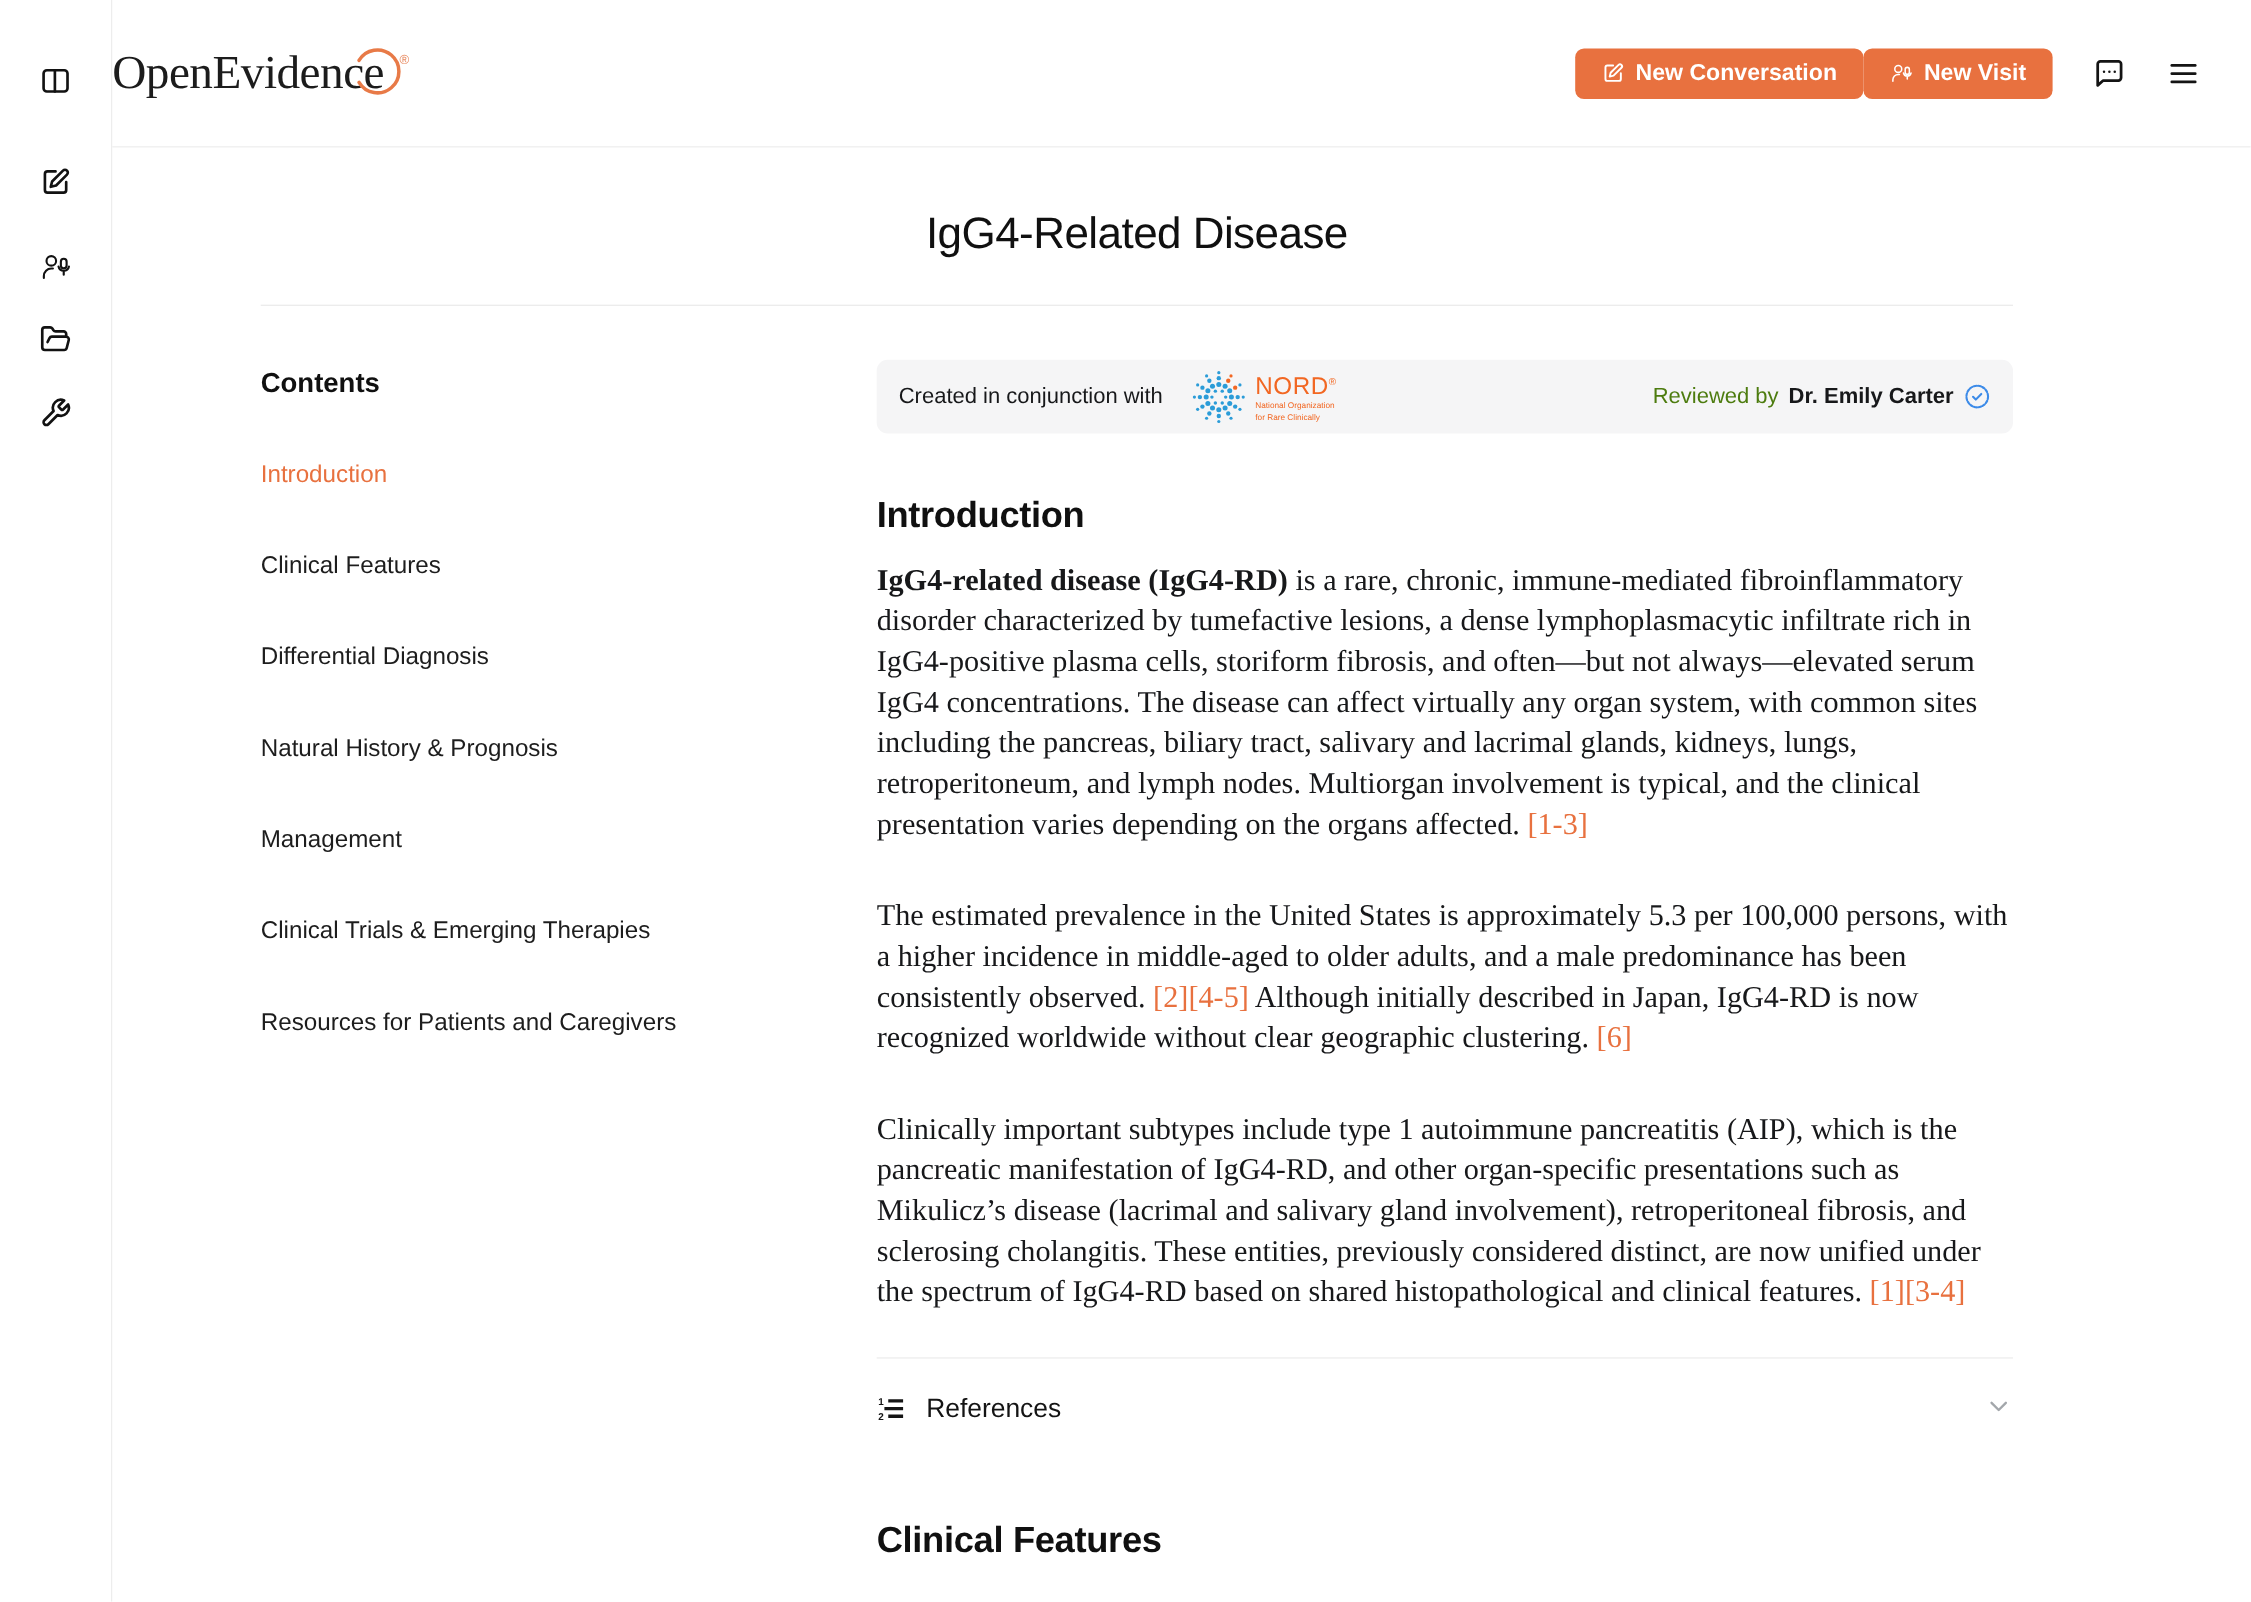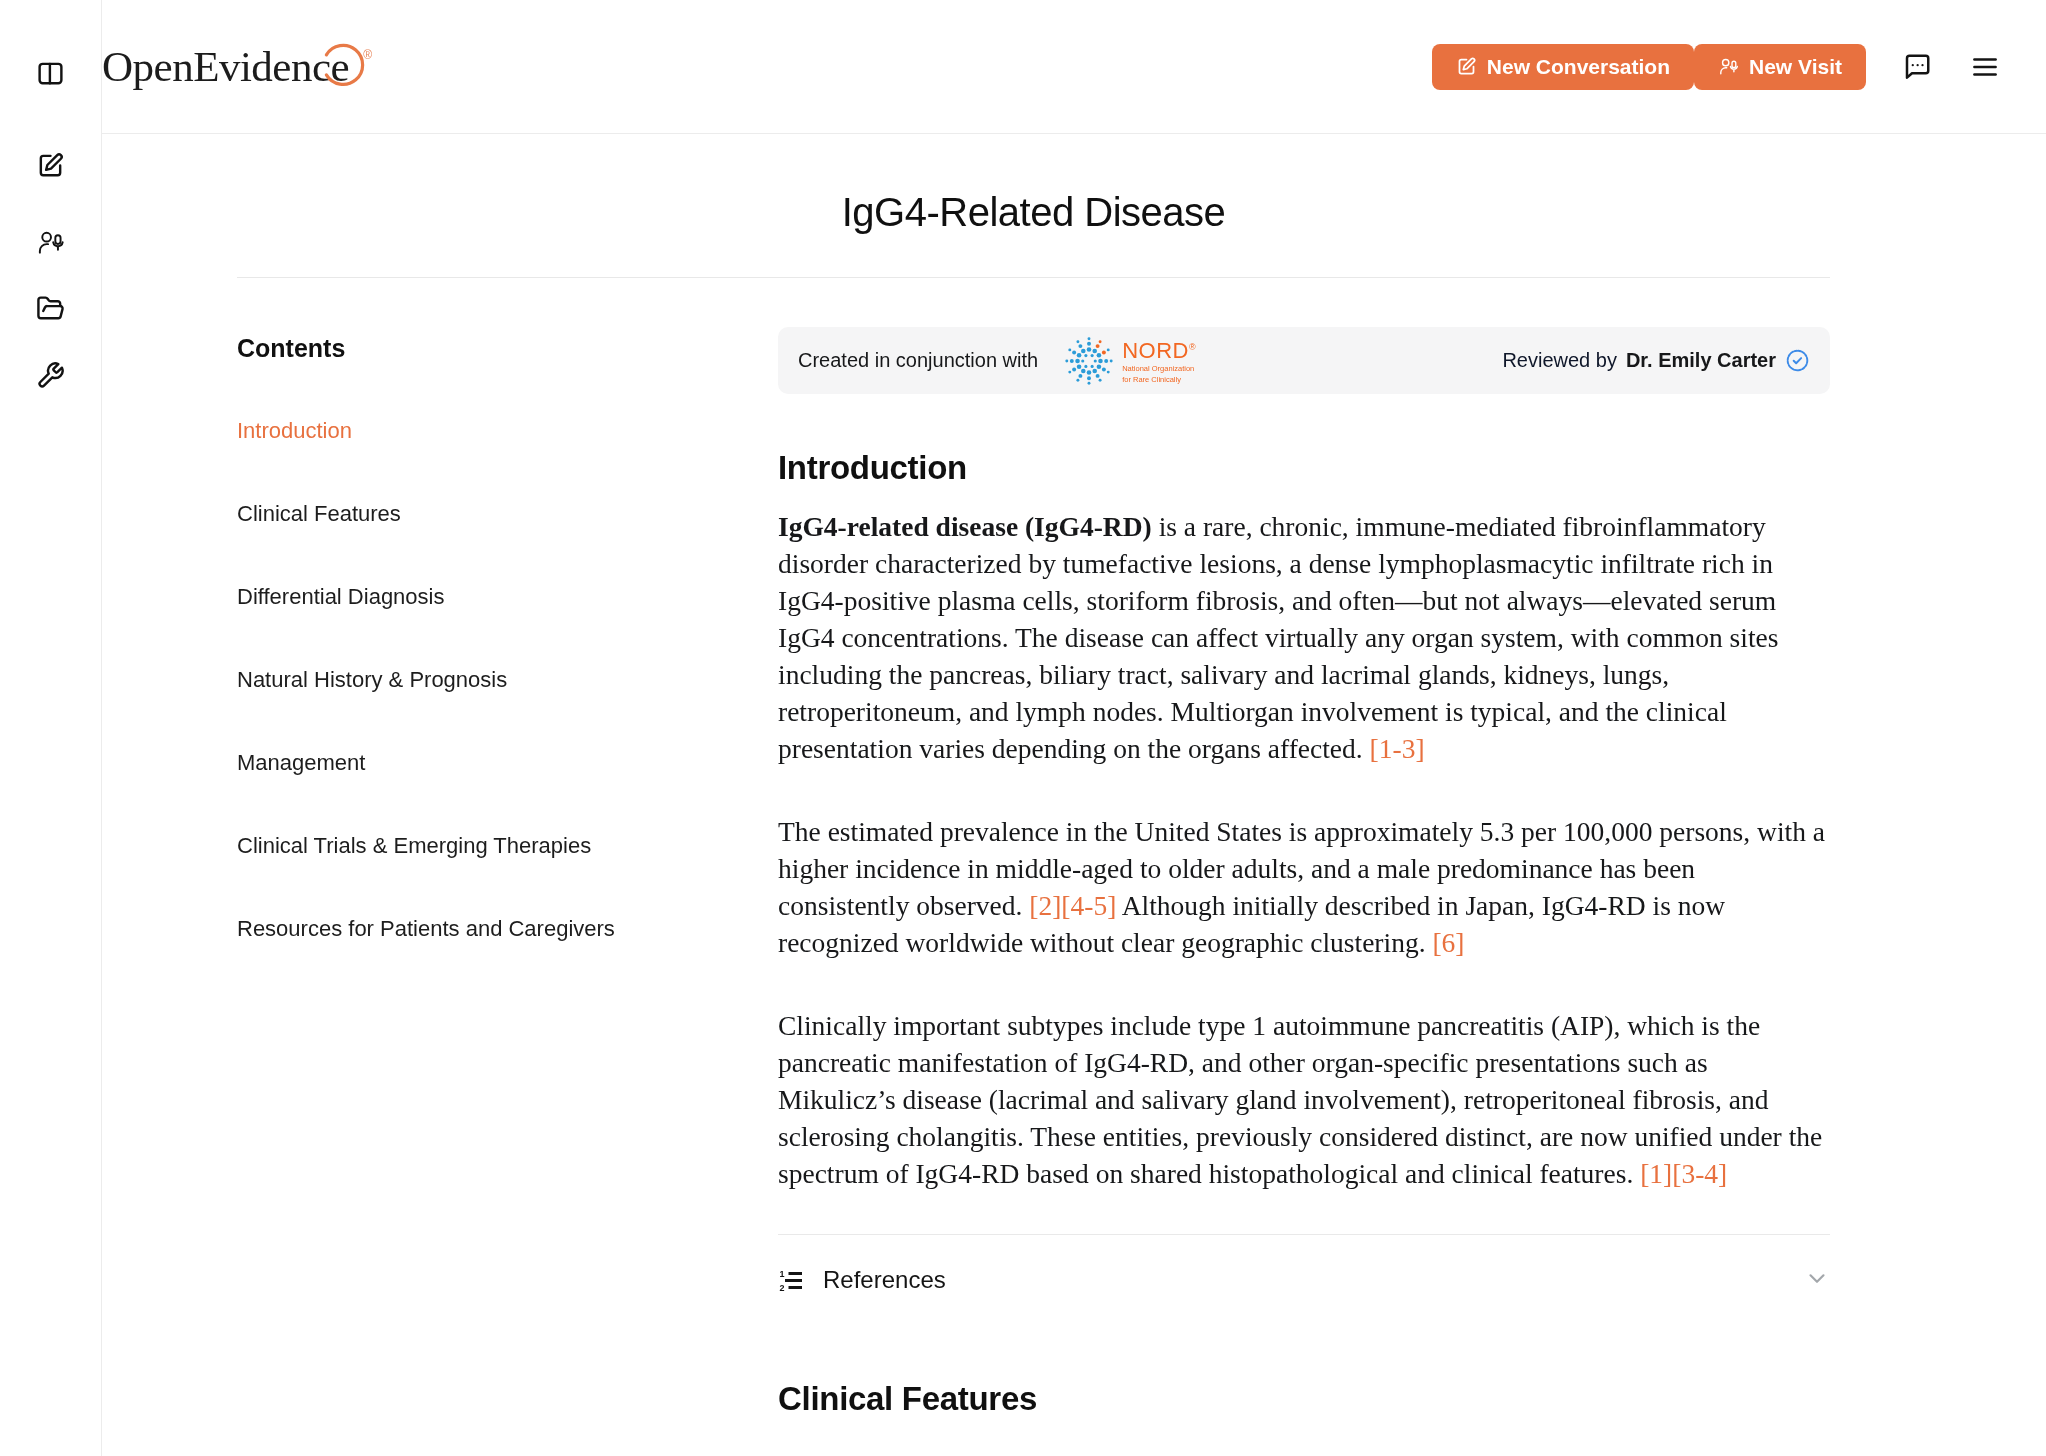--- a/index.html
+++ b/index.html
@@ -44,41 +44,41 @@
   .btn + .btn { }
   .btn svg { width:21px; height:21px; stroke:#fff; stroke-width:2; fill:none; stroke-linecap:round; stroke-linejoin:round; }
   .icon-btn { margin-left:34px; width:34px; height:34px; display:flex; align-items:center; justify-content:center; cursor:pointer; }
   .icon-btn svg { width:30px; height:30px; stroke:#141414; stroke-width:2; fill:none; stroke-linecap:round; stroke-linejoin:round; }
 
   
   .main { position:absolute; left:237px; top:134px; width:1593px; }
   h1.page-title { text-align:center; margin-top:56px; font-size:40px; font-weight:400; letter-spacing:-0.5px; color:#101010; }
   .title-rule { border:none; border-top:1px solid #e8e8e8; margin-top:42px; }
 
-  .cols { display:flex; }
+  .cols { display:flex;gap:19px; }
   .toc { flex:0 0 541px; padding-top:56px; }
   .toc-head { font-size:25px; font-weight:700; color:#101010; margin-bottom:48px; }
   .toc-item { font-size:22px; line-height:40px; color:#1d1d1d; margin-bottom:43px; max-width:430px; cursor:pointer; }
   .toc-item.active { color:#E8713F; }
 
   .article { flex:1; padding-top:49px; min-width:0; }
 
   .banner {
     height:67px; background:#f5f5f6; border-radius:10px;
     display:flex; align-items:center; padding:0 20px;
   }
   .banner-created { font-size:20px; color:#17181a; }
   .nord { display:flex; align-items:center; margin-left:26px; }
   .nord svg.burst { width:50px; height:50px; }
   .nord-txt { margin-left:8px; display:flex; flex-direction:column; }
   .nord-name { font-size:22px; font-weight:400; color:#F26722; letter-spacing:0.5px; line-height:20px; }
   .nord-name sup { font-size:9px; }
   .nord-tag { font-size:7.5px; color:#F26722; line-height:9px; margin-top:2px; }
   .banner-right { margin-left:auto; display:flex; align-items:center; gap:9px; }
-  .reviewed-by { font-size:20px; color:#0f172a; }
+  .reviewed-by { font-size:20px; color:#4d7c0f; }
   .reviewer { font-size:20px; font-weight:600; color:#17181a; }
   .badge svg { width:25px; height:25px; display:block; }
 
   h2.sec { font-size:33px; font-weight:700; color:#101010; margin-top:55px; letter-spacing:-0.3px; }
   p.body {
     font-family:"Liberation Serif", serif; font-size:27.5px; line-height:37px;
     color:#17181a; margin-top:21px; max-width:1052px;
   }
   p.body + p.body { margin-top:46px; }
   .seg-b { font-weight:700; }

